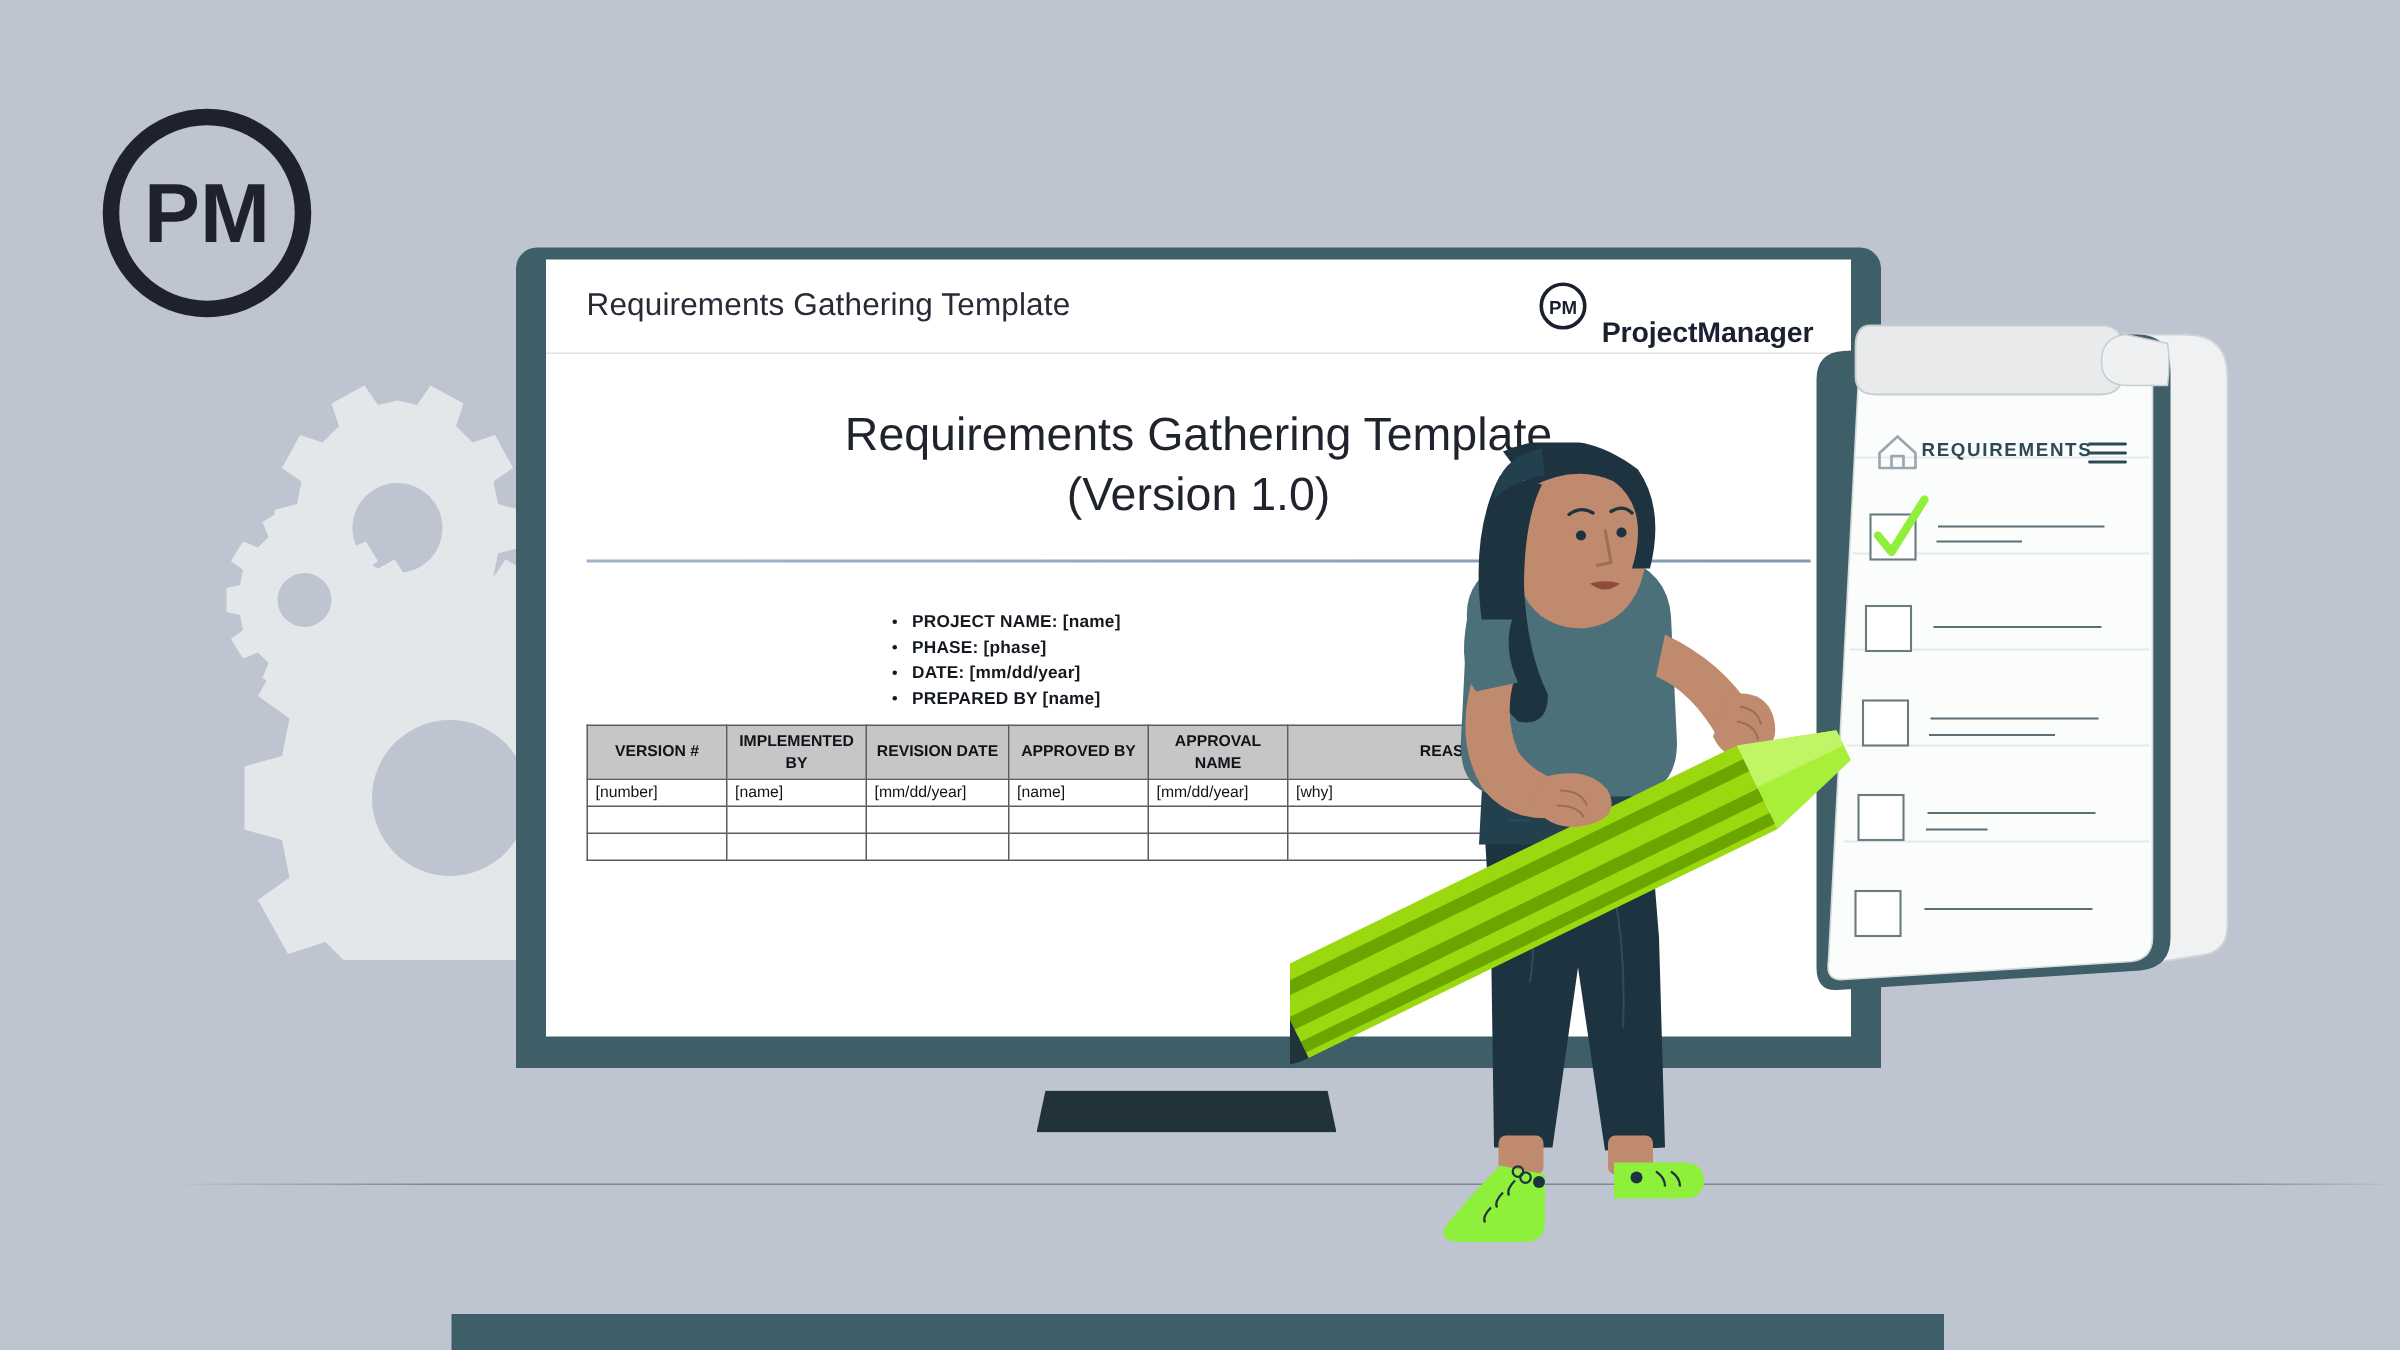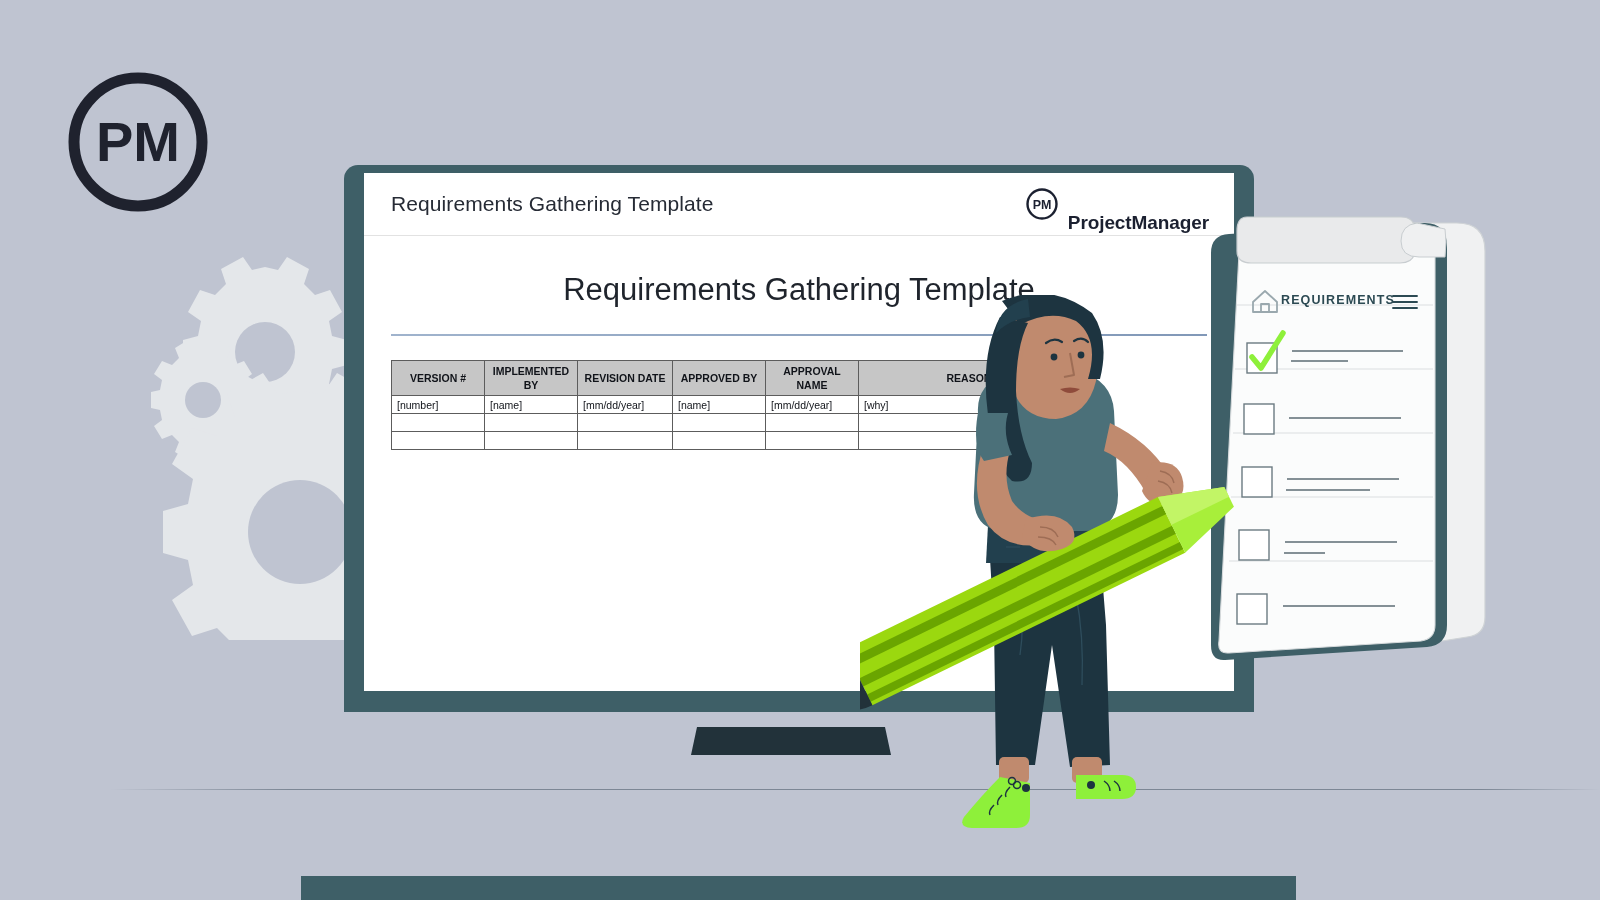--- a/index.html
+++ b/index.html
@@ -69,21 +69,21 @@
     list-style:disc; margin:0 0 5px 14px;
     font-size:11.5px; font-weight:700; color:#14181f; letter-spacing:.15px;
   }
 
   .vh-label {
     margin-top:42px; font-size:11.5px; font-weight:700;
     color:#14181f; letter-spacing:.3px;
   }
 
   table.version-history {
-    margin-top:24px; border-collapse:collapse; width:688px; table-layout:fixed;
+    margin-top:11px; border-collapse:collapse; width:688px; table-layout:fixed;
   }
   table.version-history th, table.version-history td {
     border:1px solid #5c5c5c; font-size:10.5px; color:#101319;
   }
   table.version-history th {
     background:#c6c6c6; font-weight:700; text-align:center;
     padding:3px 2px; line-height:1.35; height:30px;
   }
   table.version-history td { padding:2px 5px; height:18px; background:#fff; }
 
@@ -145,24 +145,31 @@
           <text x="17" y="22" text-anchor="middle" font-family="Liberation Sans, sans-serif" font-size="12.5" font-weight="700" fill="#1b2030">PM</text>
         </svg>
         <span class="brand-name">ProjectManager</span>
       </div>
     </div>
 
     <div class="doc-body">
 
       <div class="doc-title">
         <div>Requirements Gathering Template</div>
+        <div>(Version 1.0)</div>
       </div>
 
       <div class="doc-rule"></div>
 
+      <ul class="meta-list">
+        <li>PROJECT NAME: [name]</li>
+        <li>PHASE: [phase]</li>
+        <li>DATE: [mm/dd/year]</li>
+        <li>PREPARED BY [name]</li>
+      </ul>
 
 
       <table class="version-history">
         <colgroup>
           <col style="width:93px">
             <col style="width:93px">
             <col style="width:95px">
           <col style="width:93px">
             <col style="width:93px">
             <col style="width:221px">

